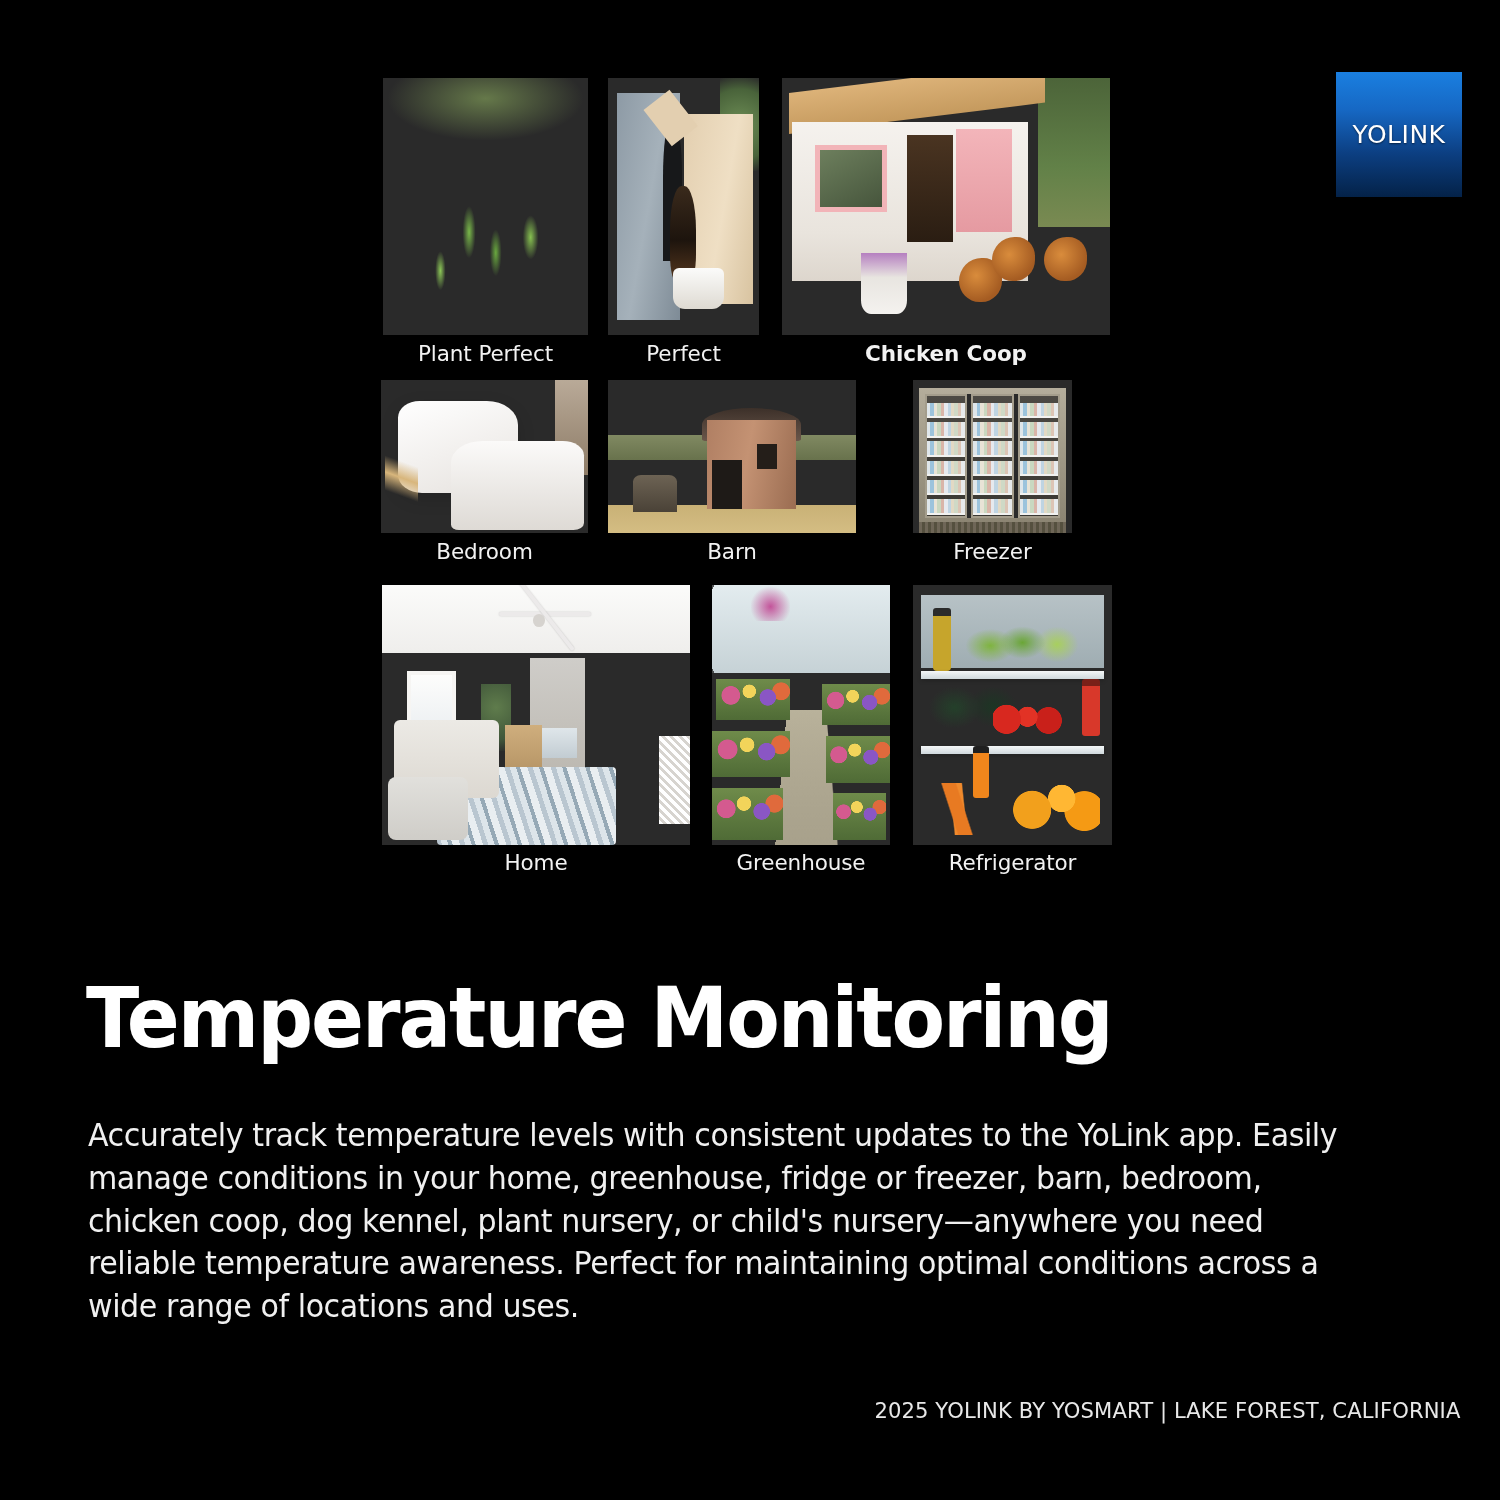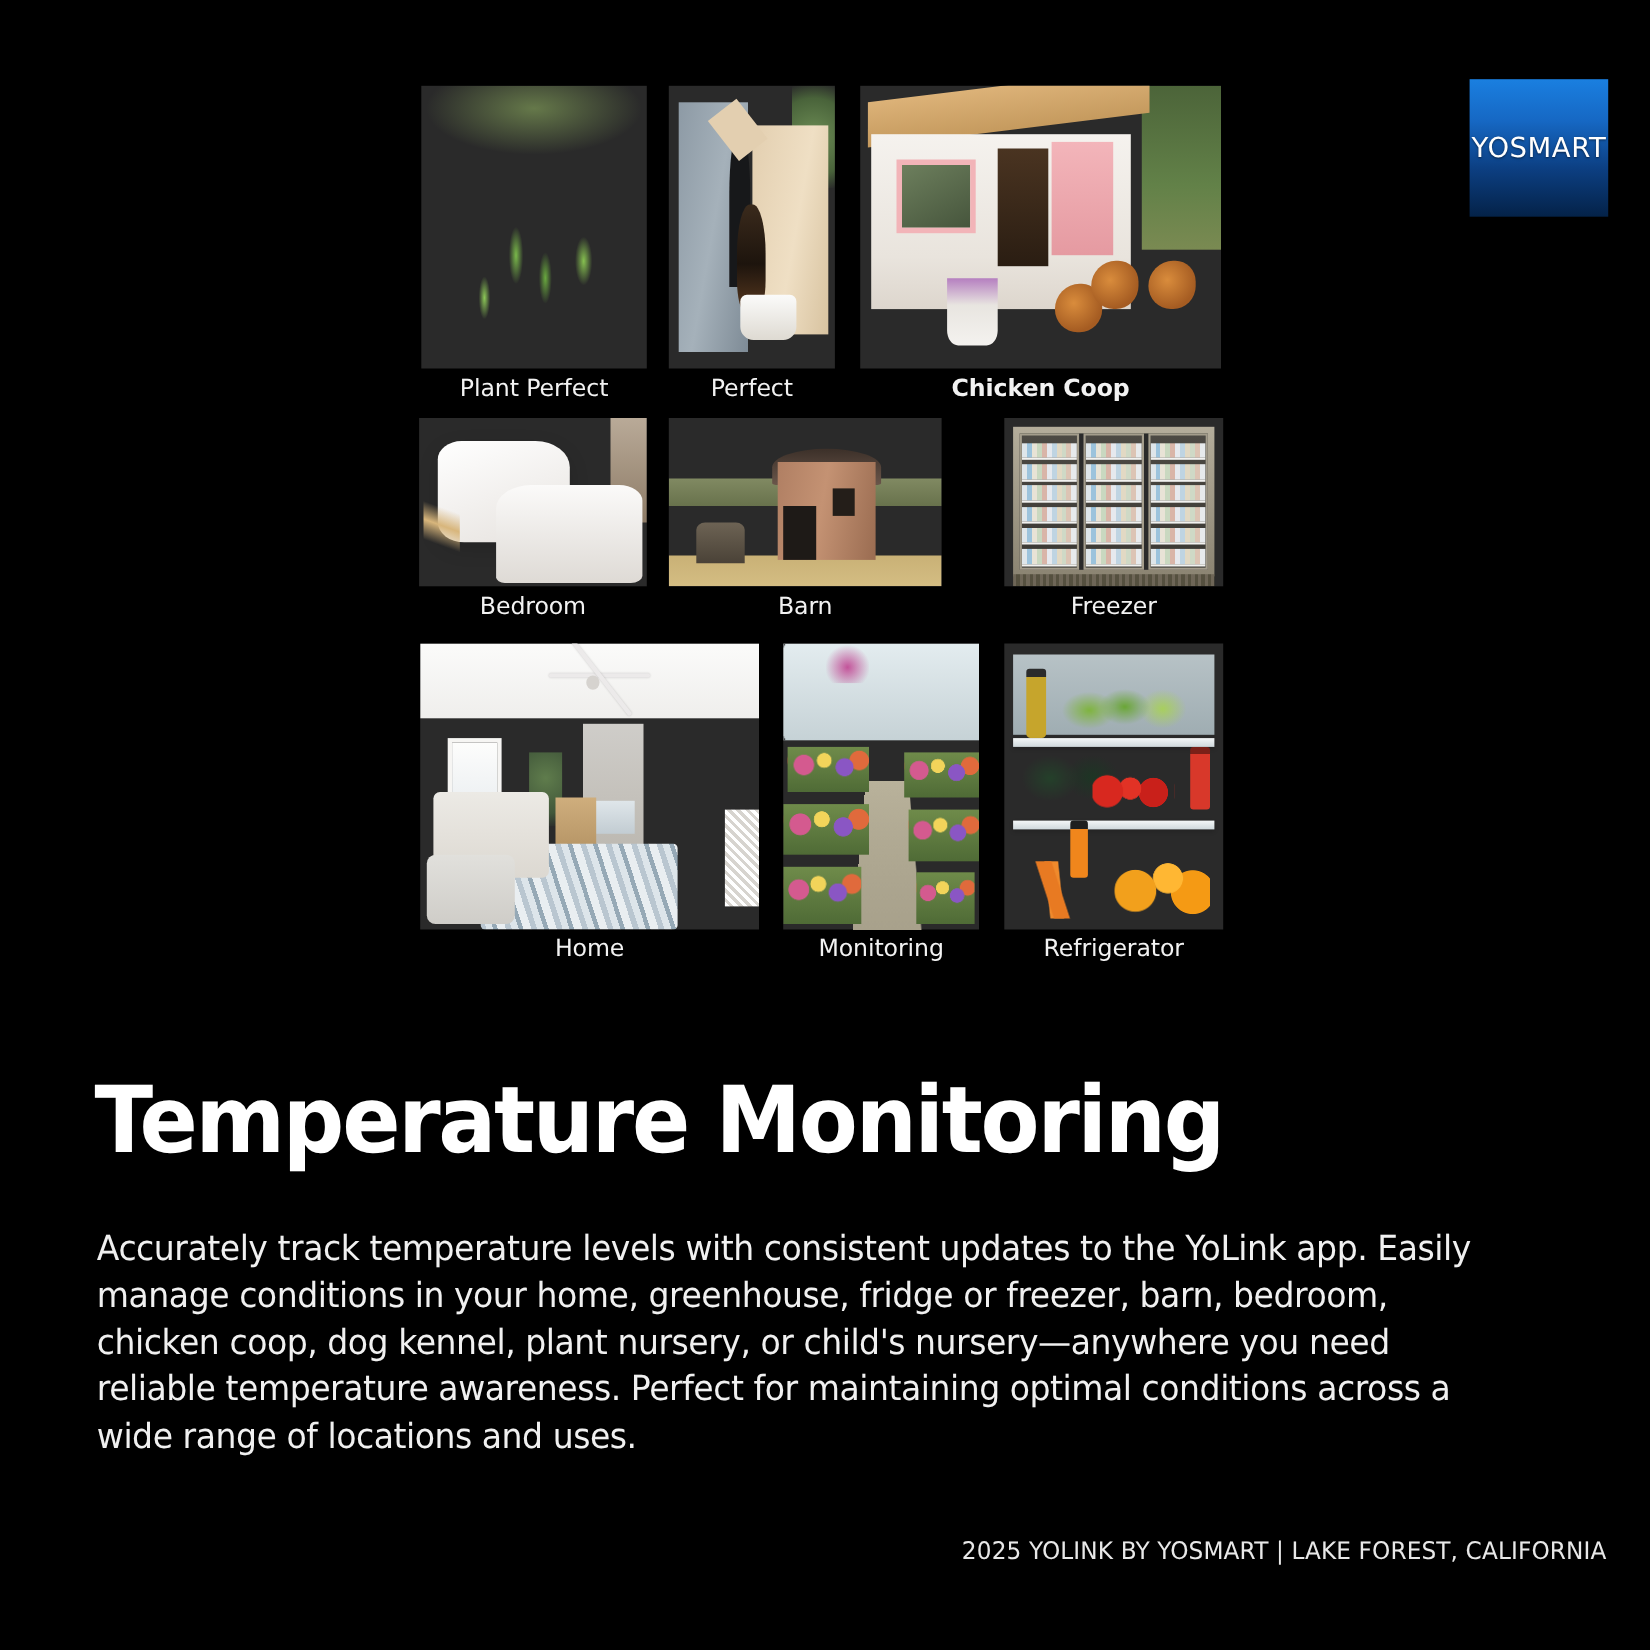--- a/index.html
+++ b/index.html
@@ -430,21 +430,21 @@
   .ph-fridge .juice {
     position:absolute; left:30%; top:62%; width:8%; height:20%;
     background:linear-gradient(180deg,#1f1f1f 0 14%, #f0861c 14% 100%);
     border-radius:3px;
   }
 </style>
 </head>
 <body>
 
 <div id="logo">
-  <div class="wordmark">YOSMART</div>
+  <div class="wordmark">YOLINK</div>
 </div>
 
 <div id="gallery">
 
   <div class="tile" style="left:383px;top:78px;width:205px;height:257px;">
     <div class="photo ph-plant"></div>
     <div class="caption" style="top:263px;">Plant Perfect</div>
   </div>
 
   <div class="tile" style="left:608px;top:78px;width:151px;height:257px;">
@@ -488,21 +488,21 @@
       <div class="br-field"></div>
       <div class="br-shed"></div>
       <div class="br-roof"></div>
       <div class="br-body"></div>
       <div class="br-door"></div>
       <div class="br-win"></div>
     </div>
     <div class="caption" style="top:159px;">Barn</div>
   </div>
 
-  <div class="tile" style="left:913px;top:380px;width:199px;height:153px;">
+  <div class="tile" style="left:913px;top:380px;width:159px;height:153px;">
     <div class="photo ph-freezer">
       <div class="fz-frame">
         <div class="fz-inner">
           <div class="fz-door">
             <div class="shelf s1"></div>
               <div class="shelf s2"></div>
               <div class="shelf s3"></div>
             <div class="shelf s4"></div>
               <div class="shelf s5"></div>
               <div class="shelf s6"></div>
@@ -552,21 +552,21 @@
       <div class="gh-roof"></div>
       <div class="gh-hang"></div>
       <div class="gh-aisle"></div>
       <div class="bench b1"></div>
       <div class="bench b4"></div>
       <div class="bench b2"></div>
       <div class="bench b5"></div>
       <div class="bench b3"></div>
       <div class="bench b6"></div>
     </div>
-    <div class="caption" style="top:265px;">Monitoring</div>
+    <div class="caption" style="top:265px;">Greenhouse</div>
   </div>
 
   <div class="tile" style="left:913px;top:585px;width:199px;height:260px;">
     <div class="photo ph-fridge">
       <div class="fr-top"></div>
       <div class="bottle"></div>
       <div class="veg-green"></div>
       <div class="fr-shelf s1"></div>
       <div class="veg-dark"></div>
       <div class="tomatoes"></div>

